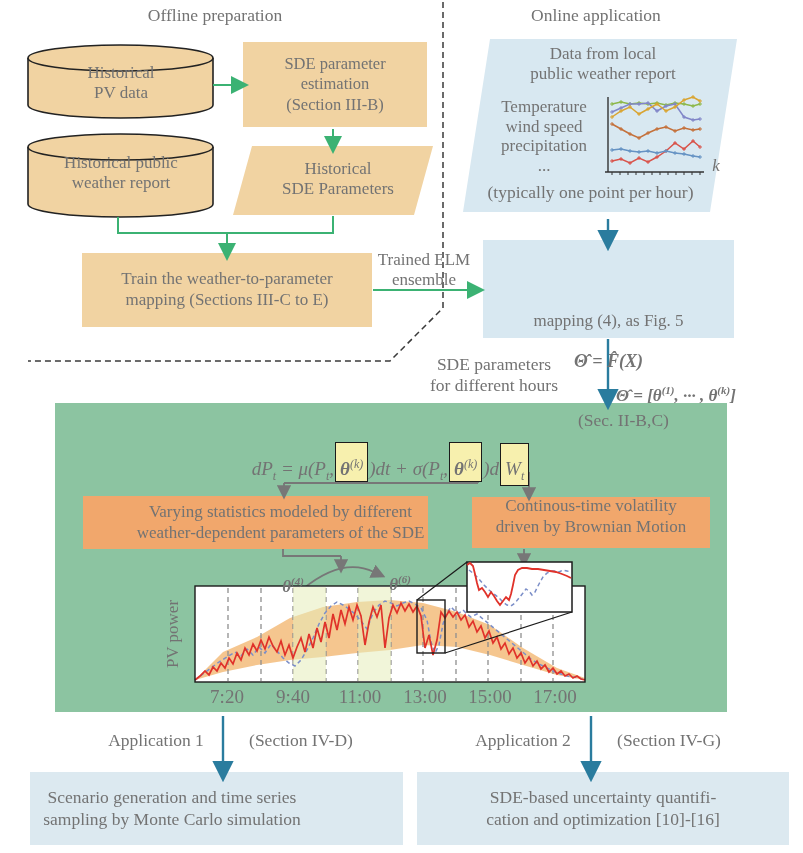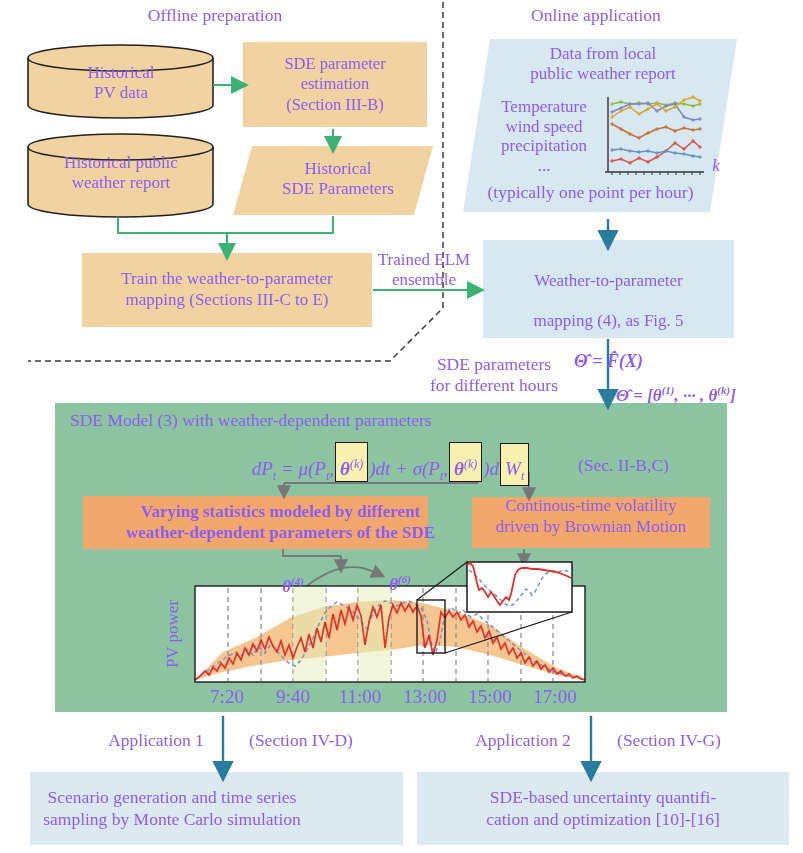--- a/index.html
+++ b/index.html
@@ -1,17 +1,17 @@
 <!DOCTYPE html>
 <html><head>
 <meta charset="utf-8">
 <style>
   html,body{margin:0;padding:0;background:#fff;}
   #canvas{position:relative;width:803px;height:853px;background:#ffffff;overflow:hidden;
-          font-family:"Liberation Serif","DejaVu Serif",serif;color:#8b5cf6;}
+          font-family:"Liberation Serif","DejaVu Serif",serif;color:#737373;}
   .panel{position:absolute;z-index:1;}
   #overlay{position:absolute;left:0;top:0;z-index:2;}
   .lbl{position:absolute;z-index:3;white-space:pre-line;text-align:center;line-height:1.18;}
   .box{position:absolute;z-index:3;display:flex;align-items:center;justify-content:center;
        text-align:center;white-space:pre-line;line-height:1.22;}
   .tan{background:#f1d3a2;}
   .blue{background:#d8e8f1;}
   .bluelt{background:#dce9f0;}
   .orange{background:#f1a76c;}
   .greenpanel{background:#8cc4a1;}
@@ -166,39 +166,38 @@
   <div class="lbl fs17" style="left:488px;top:44px;width:230px;">Data from local
 public weather report</div>
   <div class="lbl fs17" style="left:484px;top:97px;width:120px;line-height:1.16;">Temperature
 wind speed
 precipitation
 ...</div>
   <div class="lbl fs17" style="left:706px;top:156px;width:20px;font-style:italic;">k</div>
   <div class="lbl fs175" style="left:458px;top:182px;width:265px;">(typically one point per hour)</div>
 
   <div class="lbl fs17" style="left:483px;top:251px;width:251px;">
-    <span>Weather-to-parameter</span><br>
+    <br>
     <span>mapping (4), as Fig. 5</span><br>
     <span class="bt" style="font-size:18px;">Θ̂ = F̂(X)</span>
   </div>
 
   <div class="lbl fs175" style="left:394px;top:354px;width:200px;">SDE parameters
 for different hours</div>
   <div class="lbl fs17 bt" style="left:616px;top:364px;width:186px;text-align:left;">
     <span>Θ̂ = [θ</span><sup class="sm">(1)</sup><span>, ··· , θ</span><sup class="sm">(k)</sup><span>]</span>
   </div>
 
-  <div class="lbl fs175" style="left:70px;top:410px;width:440px;text-align:left;">SDE Model (3) with weather-dependent parameters</div>
-  <div class="lbl fs175" style="left:578px;top:410px;width:130px;text-align:left;margin-top:45px;">(Sec. II-B,C)</div>
+  <div class="lbl fs175" style="left:578px;top:410px;width:130px;text-align:left;">(Sec. II-B,C)</div>
 
   <div class="eqrow" style="left:55px;top:442px;width:672px;">
     <span>dP</span><sub>t</sub><span> = μ(P</span><sub>t</sub><span>,</span><span class="ybox"><span class="bt">θ</span><sup>(k)</sup></span><span>)dt + σ(P</span><sub>t</sub><span>,</span><span class="ybox"><span class="bt">θ</span><sup>(k)</sup></span><span>)d</span><span class="ybox"><span>W</span><sub>t</sub></span>
   </div>
 
-  <div class="box fs17" style="left:83px;top:496px;width:395px;height:53px;font-weight:bold;">Varying statistics modeled by different
+  <div class="box fs17" style="left:83px;top:496px;width:395px;height:53px;">Varying statistics modeled by different
 weather-dependent parameters of the SDE</div>
   <div class="box fs17" style="left:472px;top:497px;width:238px;height:40px;">Continous-time volatility
 driven by Brownian Motion</div>
 
   <div class="lbl fs17 bt" style="left:266px;top:555px;width:54px;">
     <span>θ</span><sup class="sm">(4)</sup>
   </div>
   <div class="lbl fs17 bt" style="left:373px;top:553px;width:54px;">
     <span>θ</span><sup class="sm">(6)</sup>
   </div>

